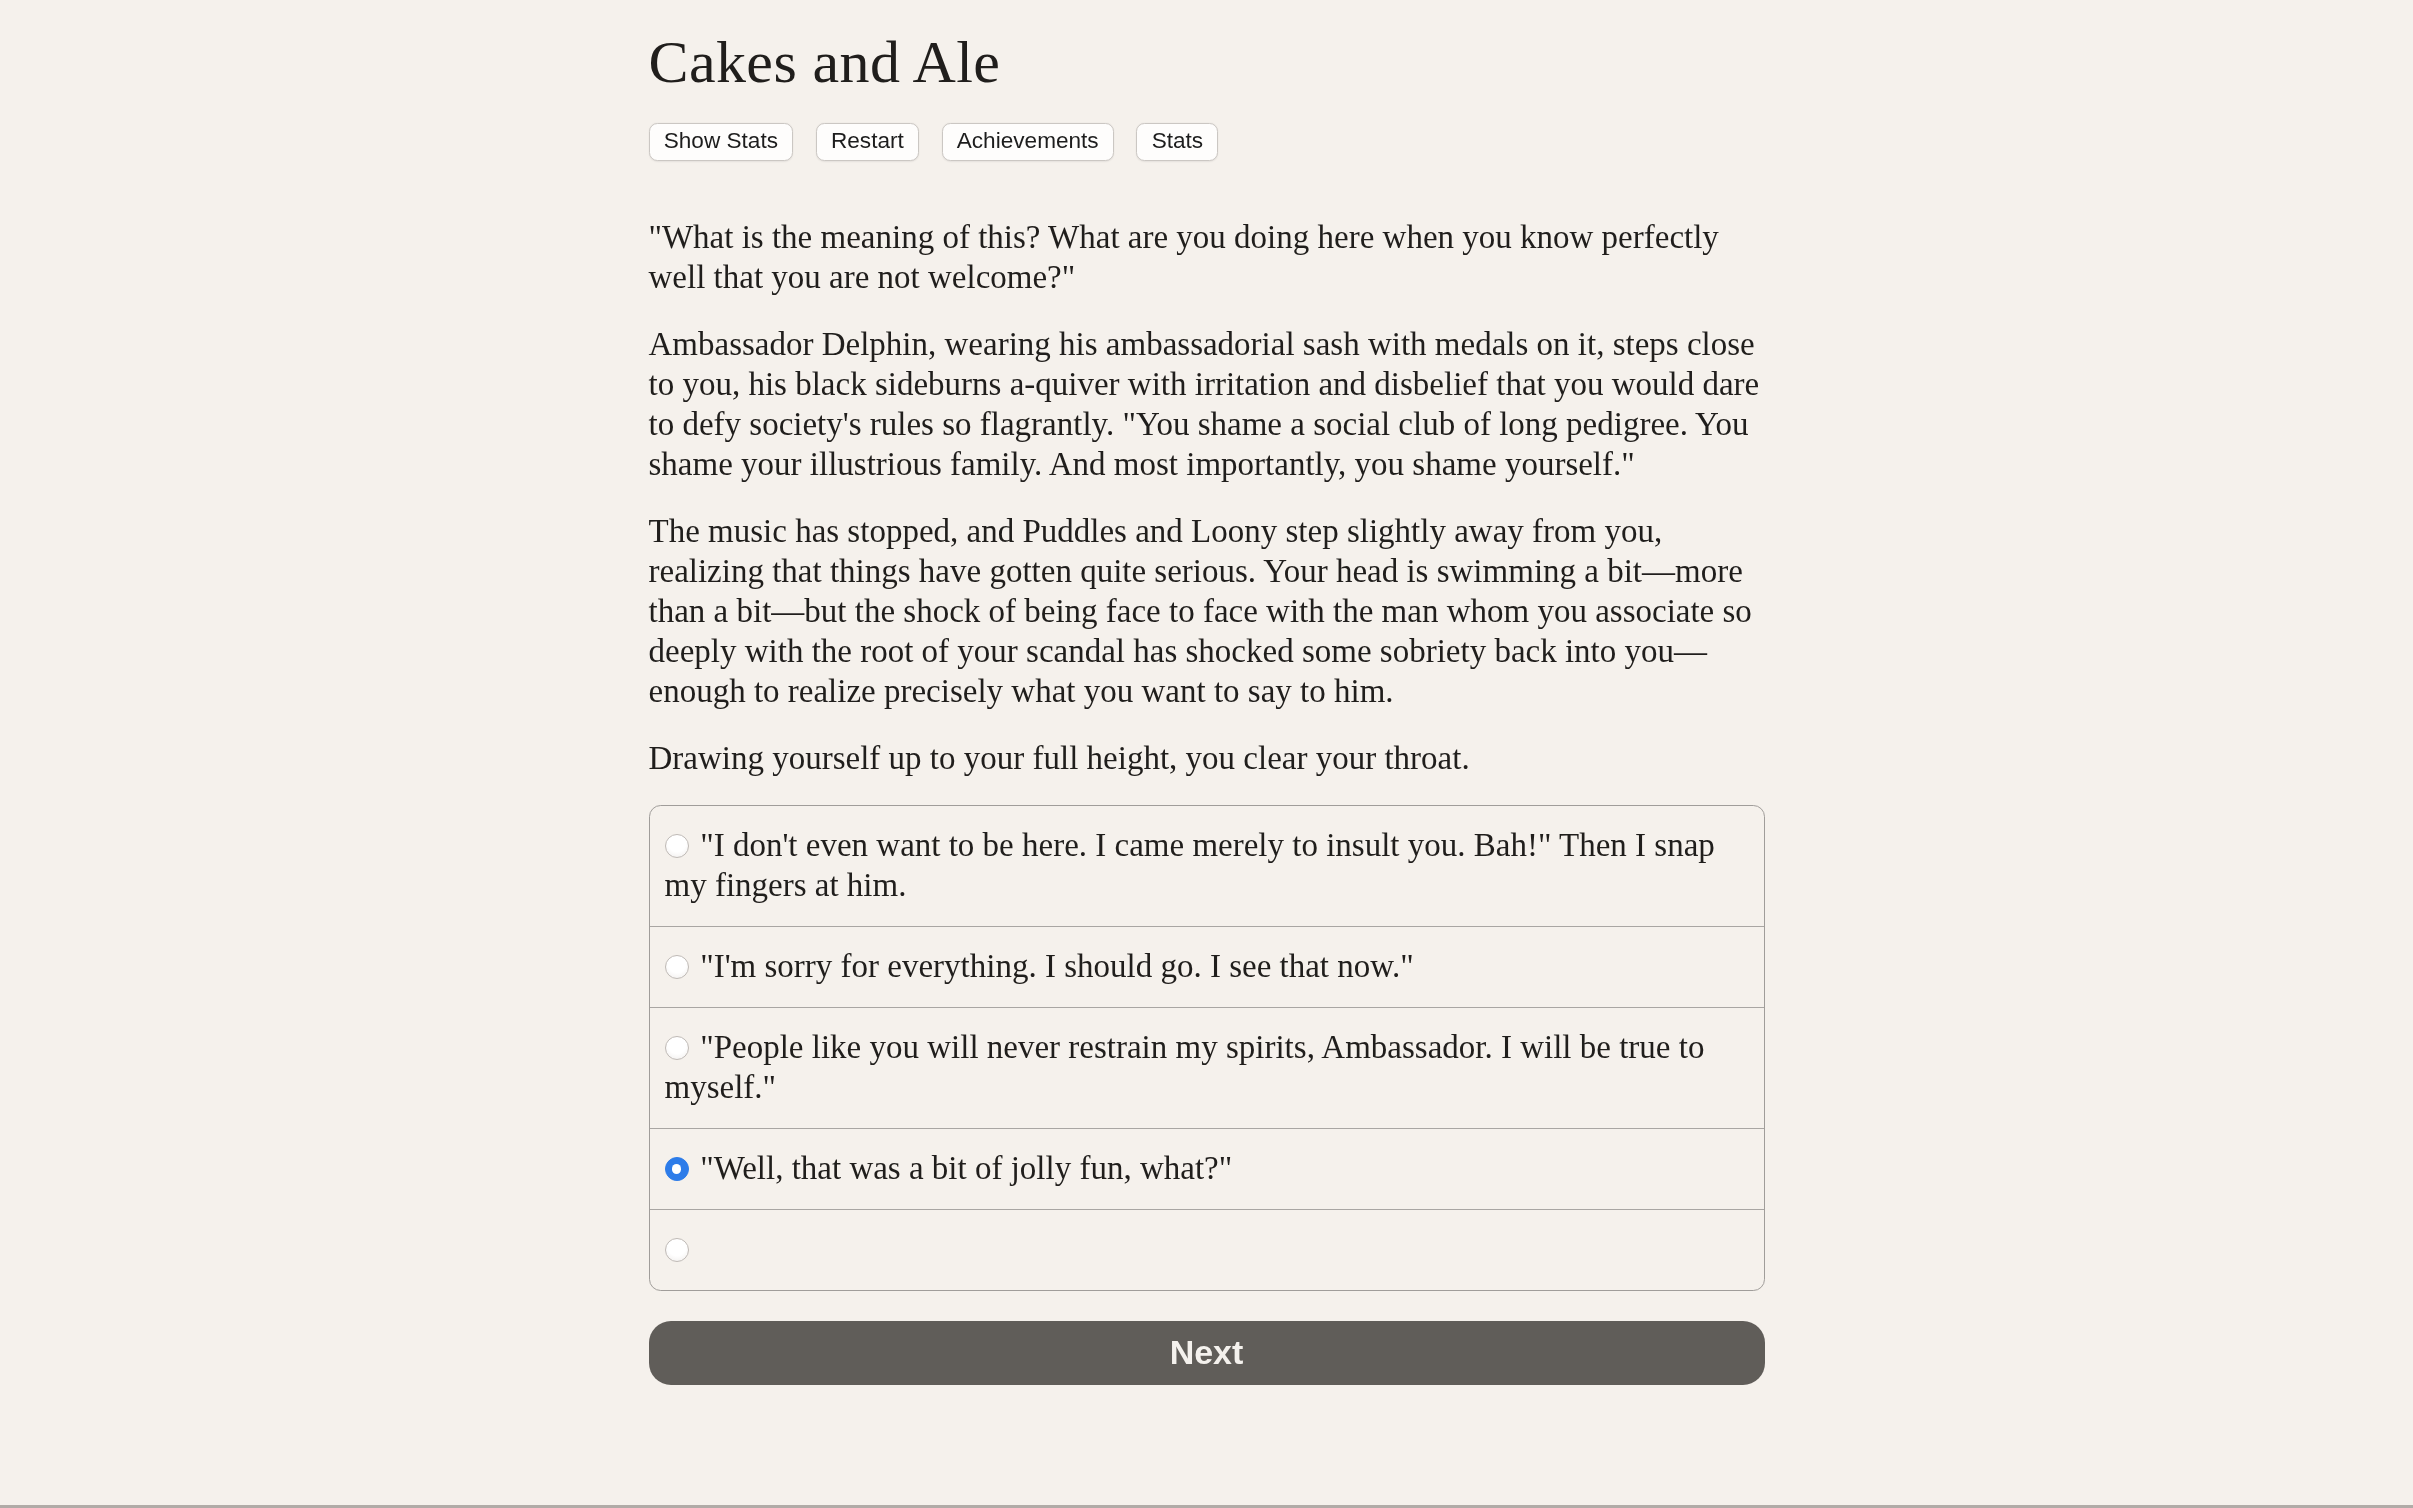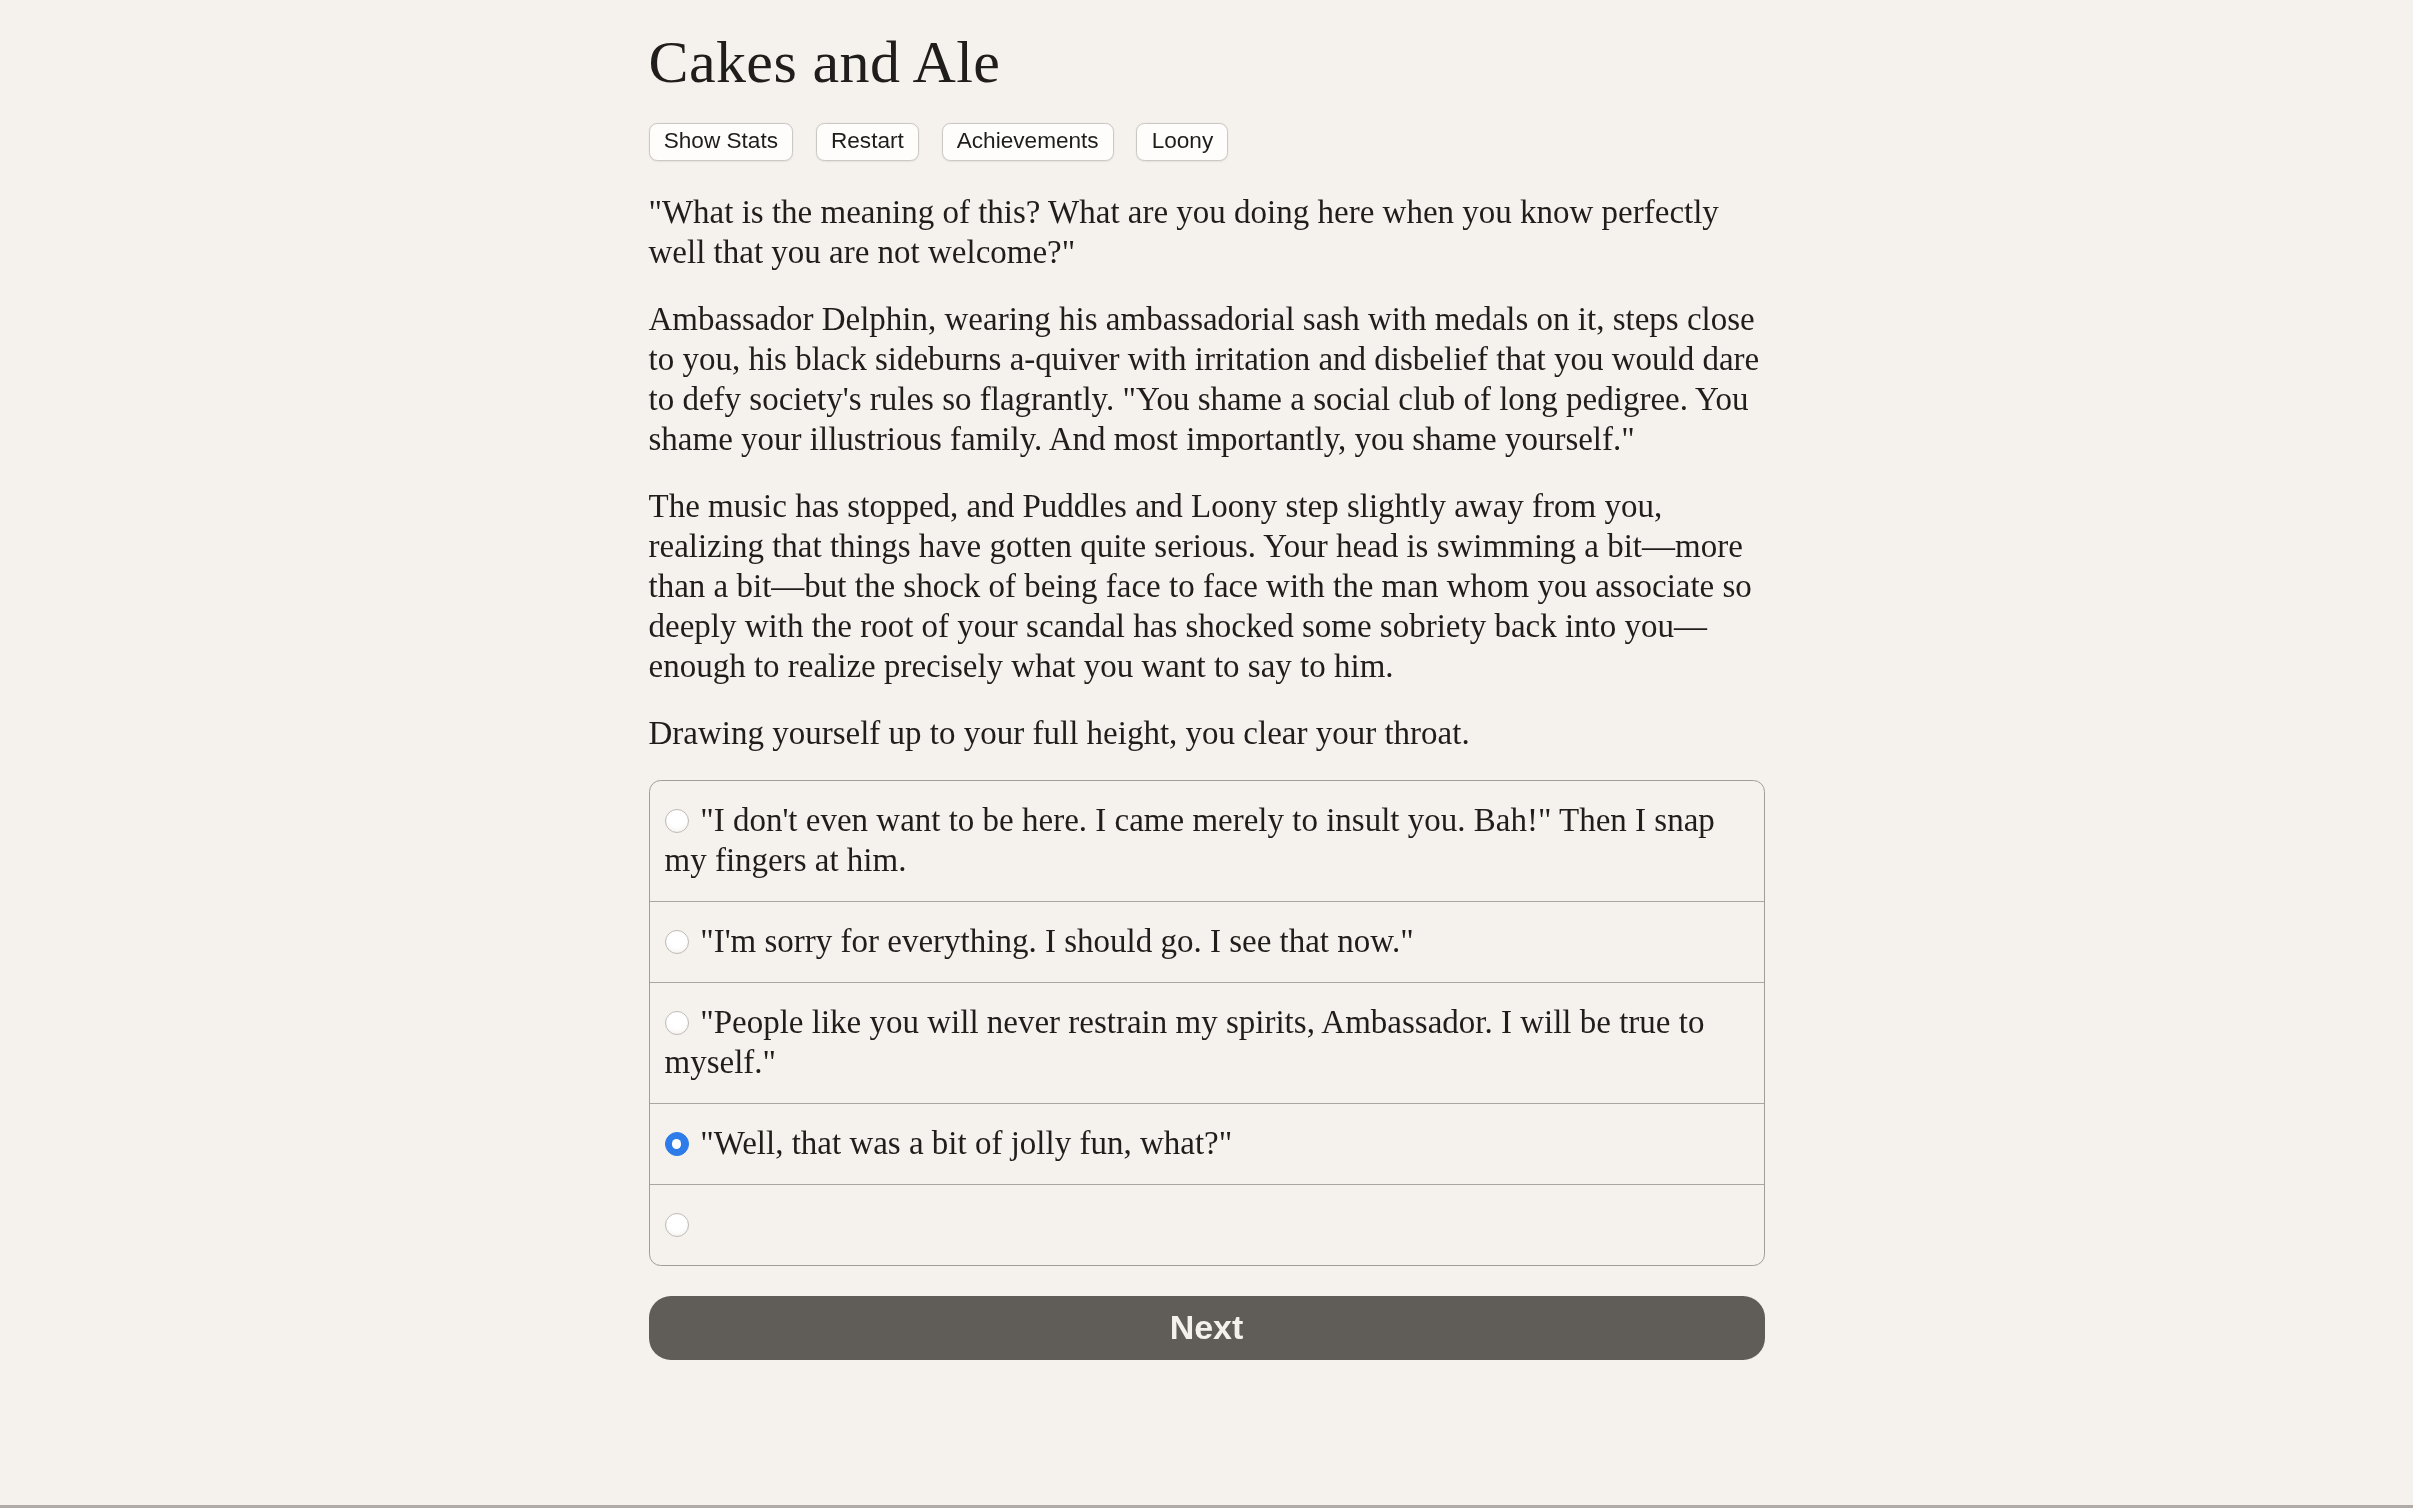--- a/index.html
+++ b/index.html
@@ -39,21 +39,21 @@
   }
   .page-author{
     font-size:37px;
     font-weight:400;
     line-height:1.1;
     margin:0 0 30px 0;
   }
   .toolbar{
     display:flex;
     gap:22.6px;
-    margin:0 0 31px 0;
+    margin:0 0 56px 0;
   }
   .tb-btn{
     font-family:"Liberation Sans","DejaVu Sans",sans-serif;
     font-size:22.6px;
     color:#1d1d1d;
     background:var(--btn-bg);
     border:1.7px solid var(--btn-border);
     border-radius:8.4px;
     padding:3.4px 14.2px 5px 14.2px;
     box-shadow:0 0.8px 1.7px rgba(0,0,0,0.07);
@@ -131,21 +131,21 @@
 
 <div class="content">
 
   <h1 class="page-title">Cakes and Ale</h1>
 
 
   <div class="toolbar">
     <button class="tb-btn">Show Stats</button>
     <button class="tb-btn">Restart</button>
     <button class="tb-btn">Achievements</button>
-    <button class="tb-btn">Loony</button>
+    <button class="tb-btn">Stats</button>
   </div>
 
   <div class="story">
     <p>"What is the meaning of this? What are you doing here when you know perfectly well that you are not welcome?"</p>
     <p>Ambassador Delphin, wearing his ambassadorial sash with medals on it, steps close to you, his black sideburns a-quiver with irritation and disbelief that you would dare to defy society's rules so flagrantly. "You shame a social club of long pedigree. You shame your illustrious family. And most importantly, you shame yourself."</p>
     <p>The music has stopped, and Puddles and Loony step slightly away from you, realizing that things have gotten quite serious. Your head is swimming a bit—more than a bit—but the shock of being face to face with the man whom you associate so deeply with the root of your scandal has shocked some sobriety back into you—enough to realize precisely what you want to say to him.</p>
     <p>Drawing yourself up to your full height, you clear your throat.</p>
   </div>
 
   <div class="choices">

